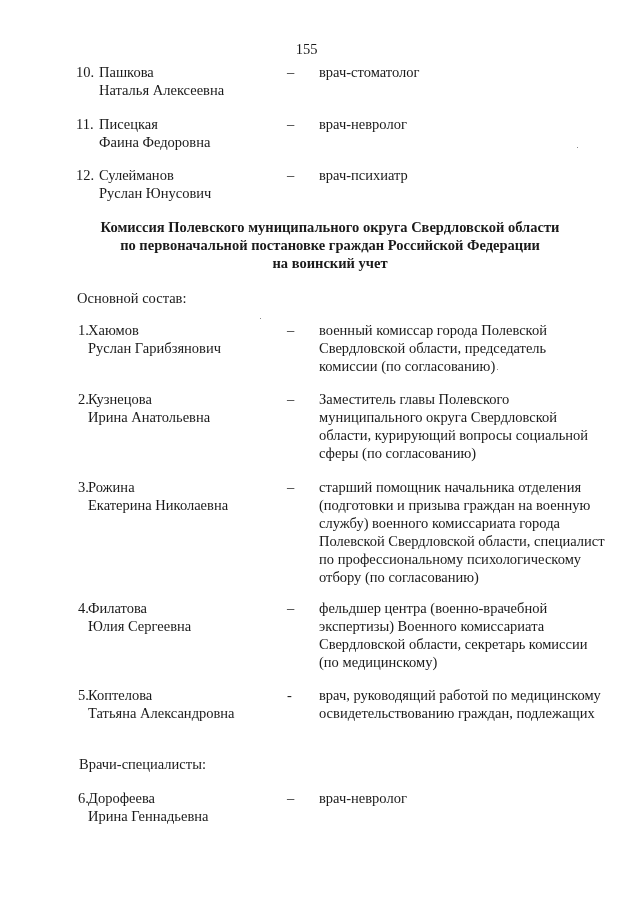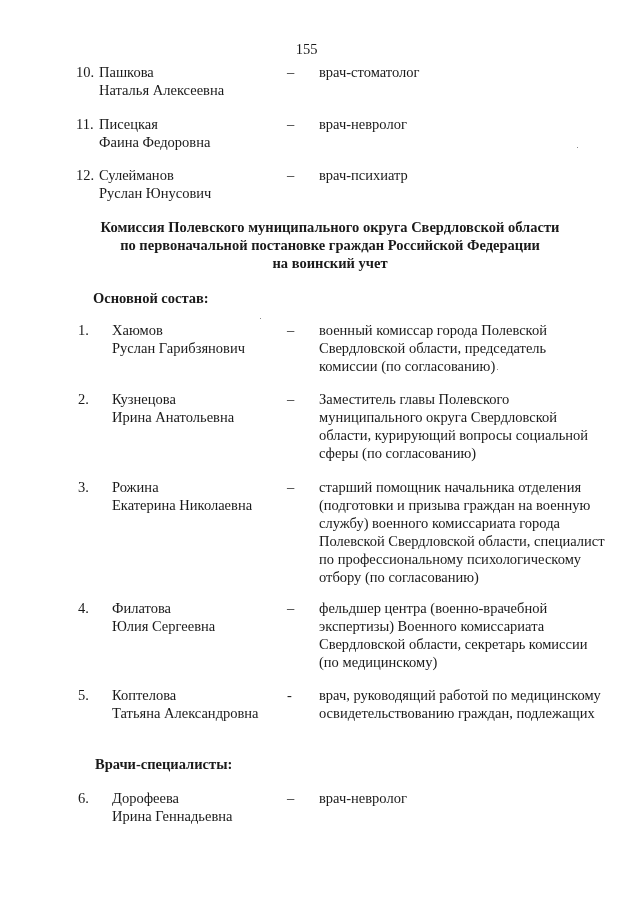--- a/index.html
+++ b/index.html
@@ -4,32 +4,32 @@
 <style>
   html, body { margin: 0; padding: 0; background: #ffffff; }
   body {
     width: 640px; height: 905px; position: relative; overflow: hidden;
     font-family: "Liberation Serif", "DejaVu Serif", serif;
     color: #1a1a1a; font-size: 14.5px; line-height: 18px;
   }
   .page-num { position: absolute; top: 40px; left: 0; width: 613px; text-align: center; }
   .entry { position: absolute; left: 0; width: 640px; }
   .entry .num { position: absolute; left: 78px; }
-  .entry .name { position: absolute; left: 112px; }
+  .entry .name { position: absolute; left: 88px; }
   .entry.top .name { left: 99px; }
   .entry.top .num { left: 76px; }
   .entry .dash { position: absolute; left: 287px; }
   .entry .role { position: absolute; left: 319px; width: 300px; }
   .line { display: block; white-space: nowrap; }
   .heading {
     position: absolute; top: 218px; left: 0; width: 660px; text-align: center;
     font-weight: bold; line-height: 18px;
   }
   .section {
-    position: absolute; left: 77px; font-weight: bold; margin-left: 16px;
+    position: absolute; left: 77px; font-weight: normal;
   }
   .speck { position: absolute; width: 1px; height: 1px; background: #888; }
 </style>
 </head>
 <body>
 
 <div class="page-num">155</div>
 
 <div class="entry top" style="top:63px">
   <span class="num">10.</span>

